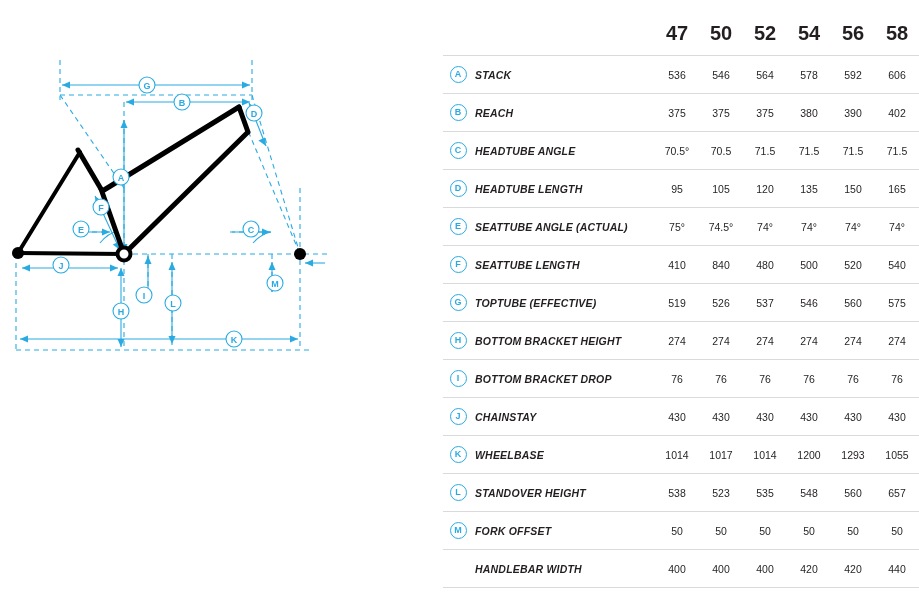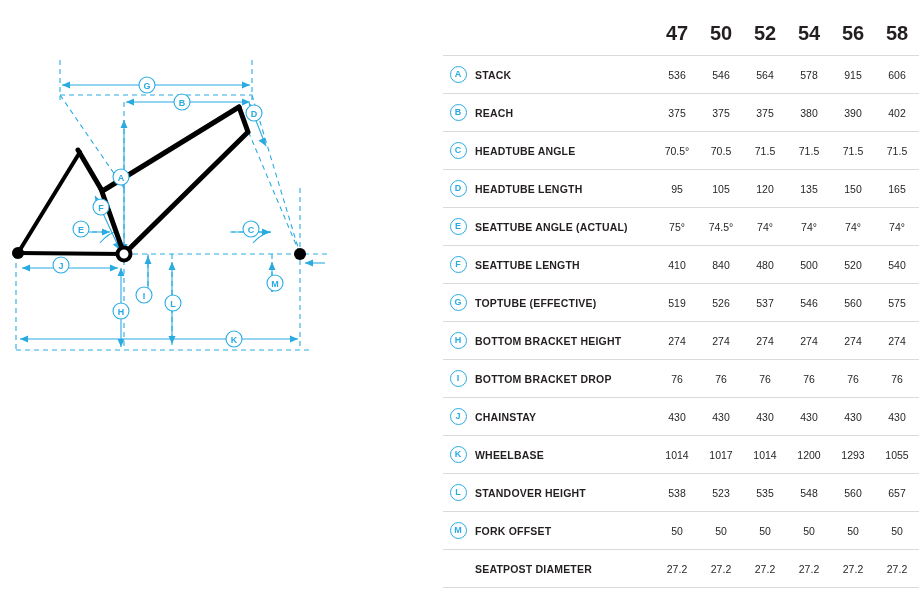--- a/index.html
+++ b/index.html
@@ -90,20 +90,21 @@
     text-align: center;
     font-family: "Liberation Sans", sans-serif;
   }
   td.label-cell {
     font-weight: bold;
     letter-spacing: 0.2px;
     font-size: 10.5px;
     text-transform: uppercase;
     color: #231f20;
     padding-left: 2px;
+    font-style: italic;
   }
   td.val-cell {
     text-align: center;
     color: #231f20;
     font-size: 11px;
     font-weight: normal;
   }
 
   
   .dim-txt {
@@ -339,21 +340,21 @@
       </thead>
       <tbody>
 
         <tr>
           <td class="badge-cell"><span class="badge">A</span></td>
           <td class="label-cell">STACK</td>
           <td class="val-cell">536</td>
           <td class="val-cell">546</td>
           <td class="val-cell">564</td>
           <td class="val-cell">578</td>
-          <td class="val-cell">915</td>
+          <td class="val-cell">592</td>
           <td class="val-cell">606</td>
         </tr>
 
         <tr>
           <td class="badge-cell"><span class="badge">B</span></td>
           <td class="label-cell">REACH</td>
           <td class="val-cell">375</td>
           <td class="val-cell">375</td>
           <td class="val-cell">375</td>
           <td class="val-cell">380</td>
@@ -475,30 +476,20 @@
           <td class="badge-cell"><span class="badge">M</span></td>
           <td class="label-cell">FORK OFFSET</td>
           <td class="val-cell">50</td>
           <td class="val-cell">50</td>
           <td class="val-cell">50</td>
           <td class="val-cell">50</td>
           <td class="val-cell">50</td>
           <td class="val-cell">50</td>
         </tr>
 
-        <tr>
-          <td class="badge-cell"></td>
-          <td class="label-cell">SEATPOST DIAMETER</td>
-          <td class="val-cell">27.2</td>
-          <td class="val-cell">27.2</td>
-          <td class="val-cell">27.2</td>
-          <td class="val-cell">27.2</td>
-          <td class="val-cell">27.2</td>
-          <td class="val-cell">27.2</td>
-        </tr>
 
         <tr>
           <td class="badge-cell"></td>
           <td class="label-cell">HANDLEBAR WIDTH</td>
           <td class="val-cell">400</td>
           <td class="val-cell">400</td>
           <td class="val-cell">400</td>
           <td class="val-cell">420</td>
           <td class="val-cell">420</td>
           <td class="val-cell">440</td>

